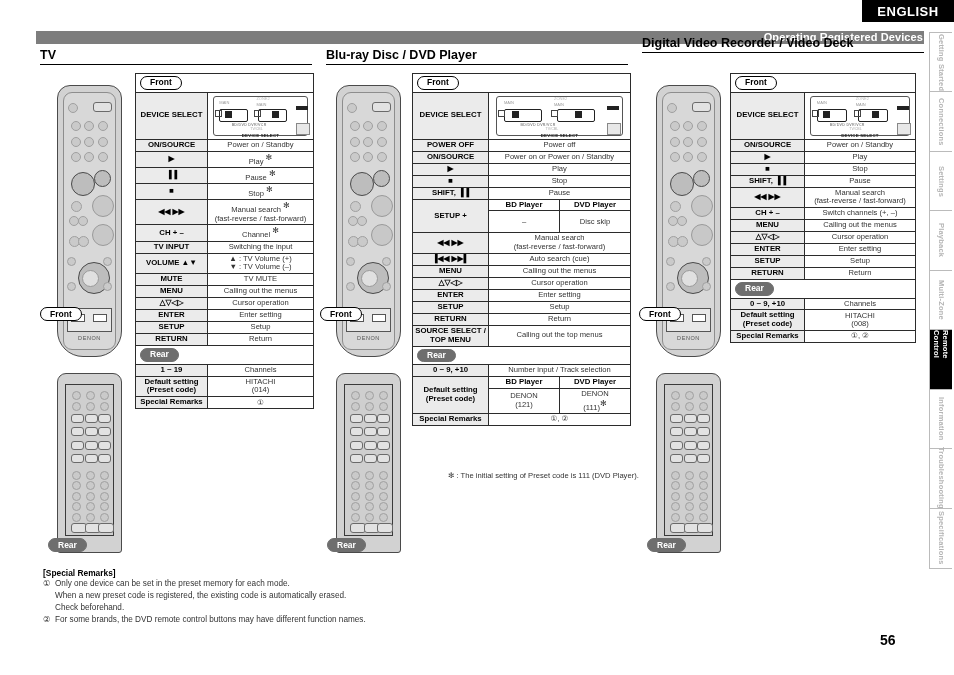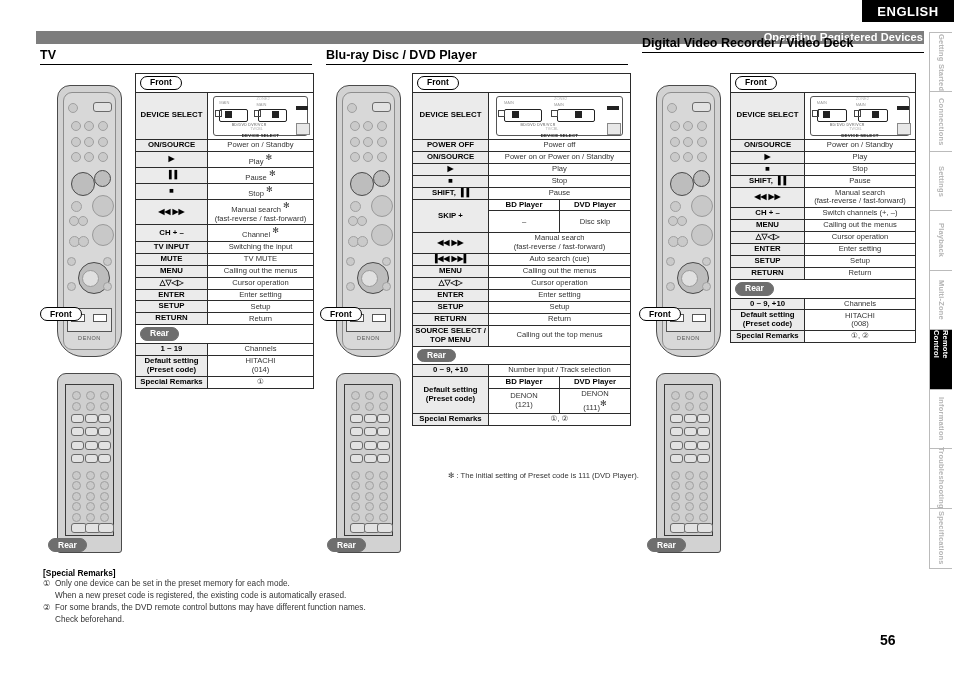--- a/index.html
+++ b/index.html
@@ -443,20 +443,24 @@
         </tr>
         <tr>
           <td class="key">CH + –</td>
           <td>Channel <sup style="font-size:8px;">✻</sup></td>
         </tr>
         <tr>
           <td class="key">TV INPUT</td>
           <td>Switching the input</td>
         </tr>
         <tr>
+          <td class="key">VOLUME ▲▼</td>
+          <td>▲ : TV Volume (+)<br>▼ : TV Volume (–)</td>
+        </tr>
+        <tr>
           <td class="key">MUTE</td>
           <td>TV MUTE</td>
         </tr>
         <tr>
           <td class="key">MENU</td>
           <td>Calling out the menus</td>
         </tr>
         <tr>
           <td class="key">△▽◁▷</td>
           <td>Cursor operation</td>
@@ -538,21 +542,21 @@
         </tr>
         <tr>
           <td class="key">■</td>
           <td colspan="2">Stop</td>
         </tr>
         <tr>
           <td class="key">SHIFT, ▐▐</td>
           <td colspan="2">Pause</td>
         </tr>
         <tr>
-          <td class="key" style="border-bottom:none;" rowspan="2">SKIP +</td>
+          <td class="key" style="border-bottom:none;" rowspan="2">SETUP +</td>
           <td class="hdr">BD Player</td>
           <td class="hdr">DVD Player</td>
         </tr>
         <tr style="height:22px;">
           <td>–</td>
           <td>Disc skip</td>
         </tr>
         <tr>
           <td class="key">◀◀  ▶▶</td>
           <td colspan="2">Manual search<br>(fast-reverse / fast-forward)</td>
@@ -701,22 +705,22 @@
           <td>①, ②</td>
         </tr>
       </tbody>
   </table>
 
   <div style="position:absolute;left:43px;top:568px;width:520px;">
     <div class="sr-title">[Special Remarks]</div>
     <div id="sr-items">
         <div class="sr-line"><span class="sr-num">①</span>Only one device can be set in the preset memory for each mode.</div>
         <div class="sr-line"><span class="indent"></span>When a new preset code is registered, the existing code is automatically erased.</div>
+        <div class="sr-line"><span class="indent"></span>Check beforehand.</div>
         <div class="sr-line"><span class="sr-num">②</span>For some brands, the DVD remote control buttons may have different function names.</div>
-        <div class="sr-line"><span class="indent"></span>Check beforehand.</div>
       </div>
   </div>
 
   <div class="pageno">56</div>
 
   <div class="vtabs" id="vtabs">
       <div class="vtab" style="height:59.44444444444444px;">Getting Started</div>
       <div class="vtab" style="height:59.44444444444444px;">Connections</div>
       <div class="vtab" style="height:59.44444444444444px;">Settings</div>
       <div class="vtab" style="height:59.44444444444444px;">Playback</div>

